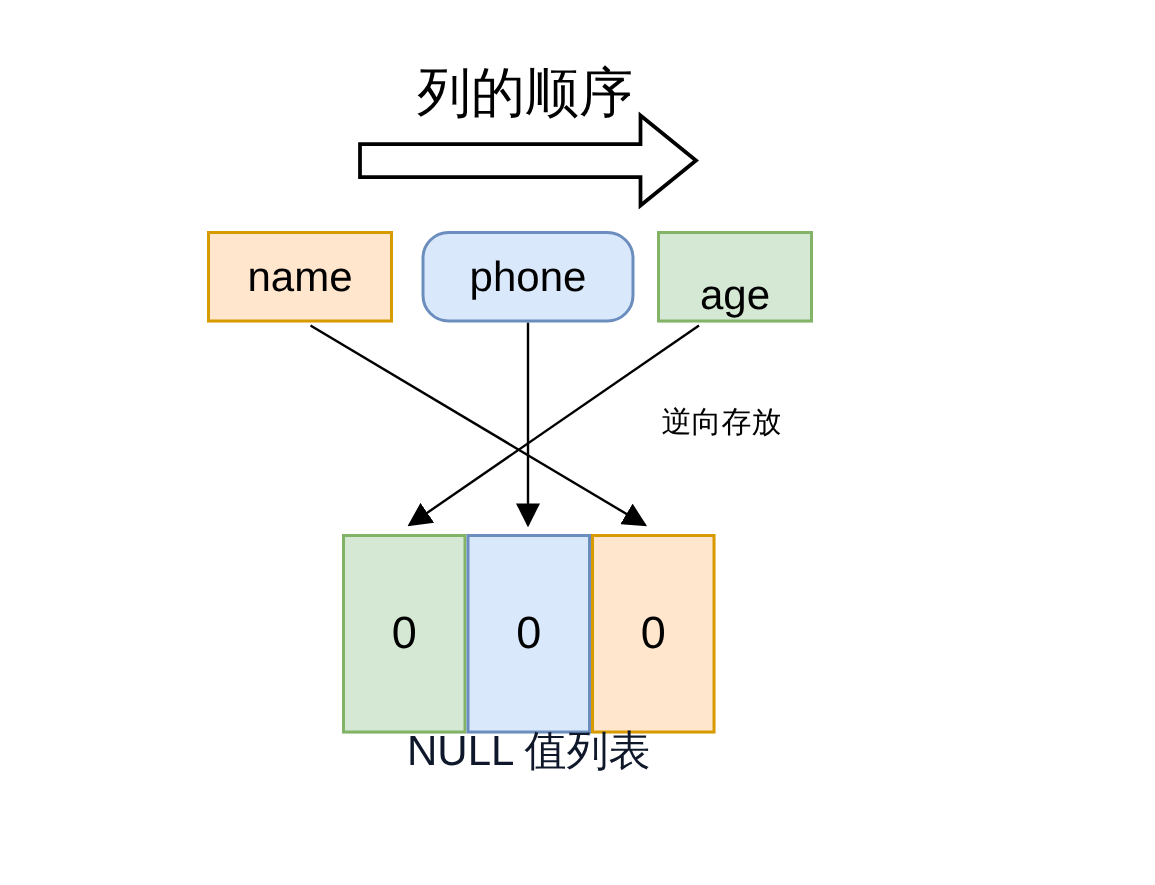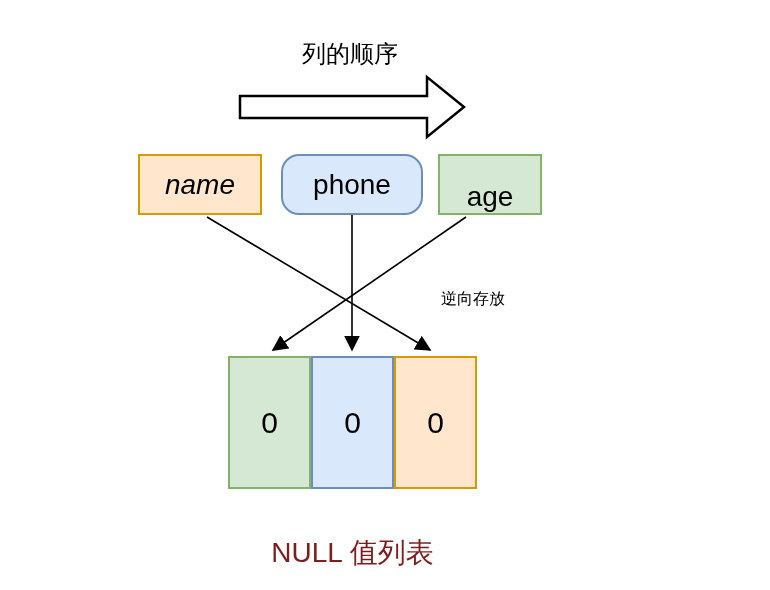--- a/index.html
+++ b/index.html
@@ -13,21 +13,21 @@
   }
   .arrows-layer {
     position: absolute;
     left: 0; top: 0;
     width: 770px; height: 590px;
   }
   .diagram-title {
     position: absolute;
     left: 250px; top: 38px; width: 200px;
     text-align: center;
-    font-size: 24px;
+    font-size: 36px;
     color: #000000;
     white-space: nowrap;
   }
   .col-box {
     position: absolute;
     top: 154px;
     height: 61px;
     box-sizing: border-box;
     border: 2px solid #999;
     display: flex;
@@ -35,46 +35,45 @@
     justify-content: center;
     font-size: 28px;
     color: #000000;
   }
   .col-box.name  { left: 138px; width: 124px; }
   .col-box.phone { left: 281px; width: 142px; border-radius: 18px; }
   .col-box.age   { left: 438px; width: 104px; }
   .reverse-label {
     position: absolute;
     left: 441px; top: 268px;
-    font-size: 16px;
+    font-size: 20px;
     color: #000000;
     white-space: nowrap;
-    margin-top: 21px;
   }
   .cells-row {
     position: absolute;
     left: 228px; top: 356px;
     display: flex;
   }
   .null-cell {
     box-sizing: border-box;
     width: 83px; height: 133px;
     border: 2px solid #999;
     display: flex;
     align-items: center;
     justify-content: center;
     font-size: 30px;
     color: #000000;
   }
   .diagram-caption {
     position: absolute;
-    left: 228px; top: 534px; width: 249px;
+    left: 228px; top: 482px; width: 249px;
     text-align: center;
     font-size: 28px;
-    color: #7f1d1d;
+    color: #0f172a;
     white-space: nowrap;
   }
 </style>
 </head>
 <body>
 
 <div class="canvas">
 
   <div class="diagram-title">列的顺序</div>
 
@@ -85,21 +84,21 @@
       </marker>
     </defs>
 
     <polygon points="240,96 427,96 427,77 464,107 427,137 427,118 240,118" fill="#ffffff" stroke="#000000" stroke-width="2.5" stroke-linejoin="miter"></polygon>
 
     <line x1="207" y1="217" x2="430" y2="350" stroke="#000000" stroke-width="1.6" marker-end="url(#arrowhead)"></line>
     <line x1="352" y1="215" x2="352" y2="350" stroke="#000000" stroke-width="1.6" marker-end="url(#arrowhead)"></line>
     <line x1="466" y1="217" x2="273" y2="350" stroke="#000000" stroke-width="1.6" marker-end="url(#arrowhead)"></line>
   </svg>
 
-  <div class="col-box name" style="background-color: rgb(255, 230, 204); border-color: rgb(215, 155, 0); font-style: italic;">
+  <div class="col-box name" style="background-color: rgb(255, 230, 204); border-color: rgb(215, 155, 0);">
     <span>name</span>
   </div>
 
   <div class="col-box phone" style="background-color: rgb(218, 232, 252); border-color: rgb(108, 142, 191);">
     <span>phone</span>
   </div>
 
   <div class="col-box age" style="background-color: rgb(213, 232, 212); border-color: rgb(130, 179, 102); align-items: flex-end;">
     <span>age</span>
   </div>

